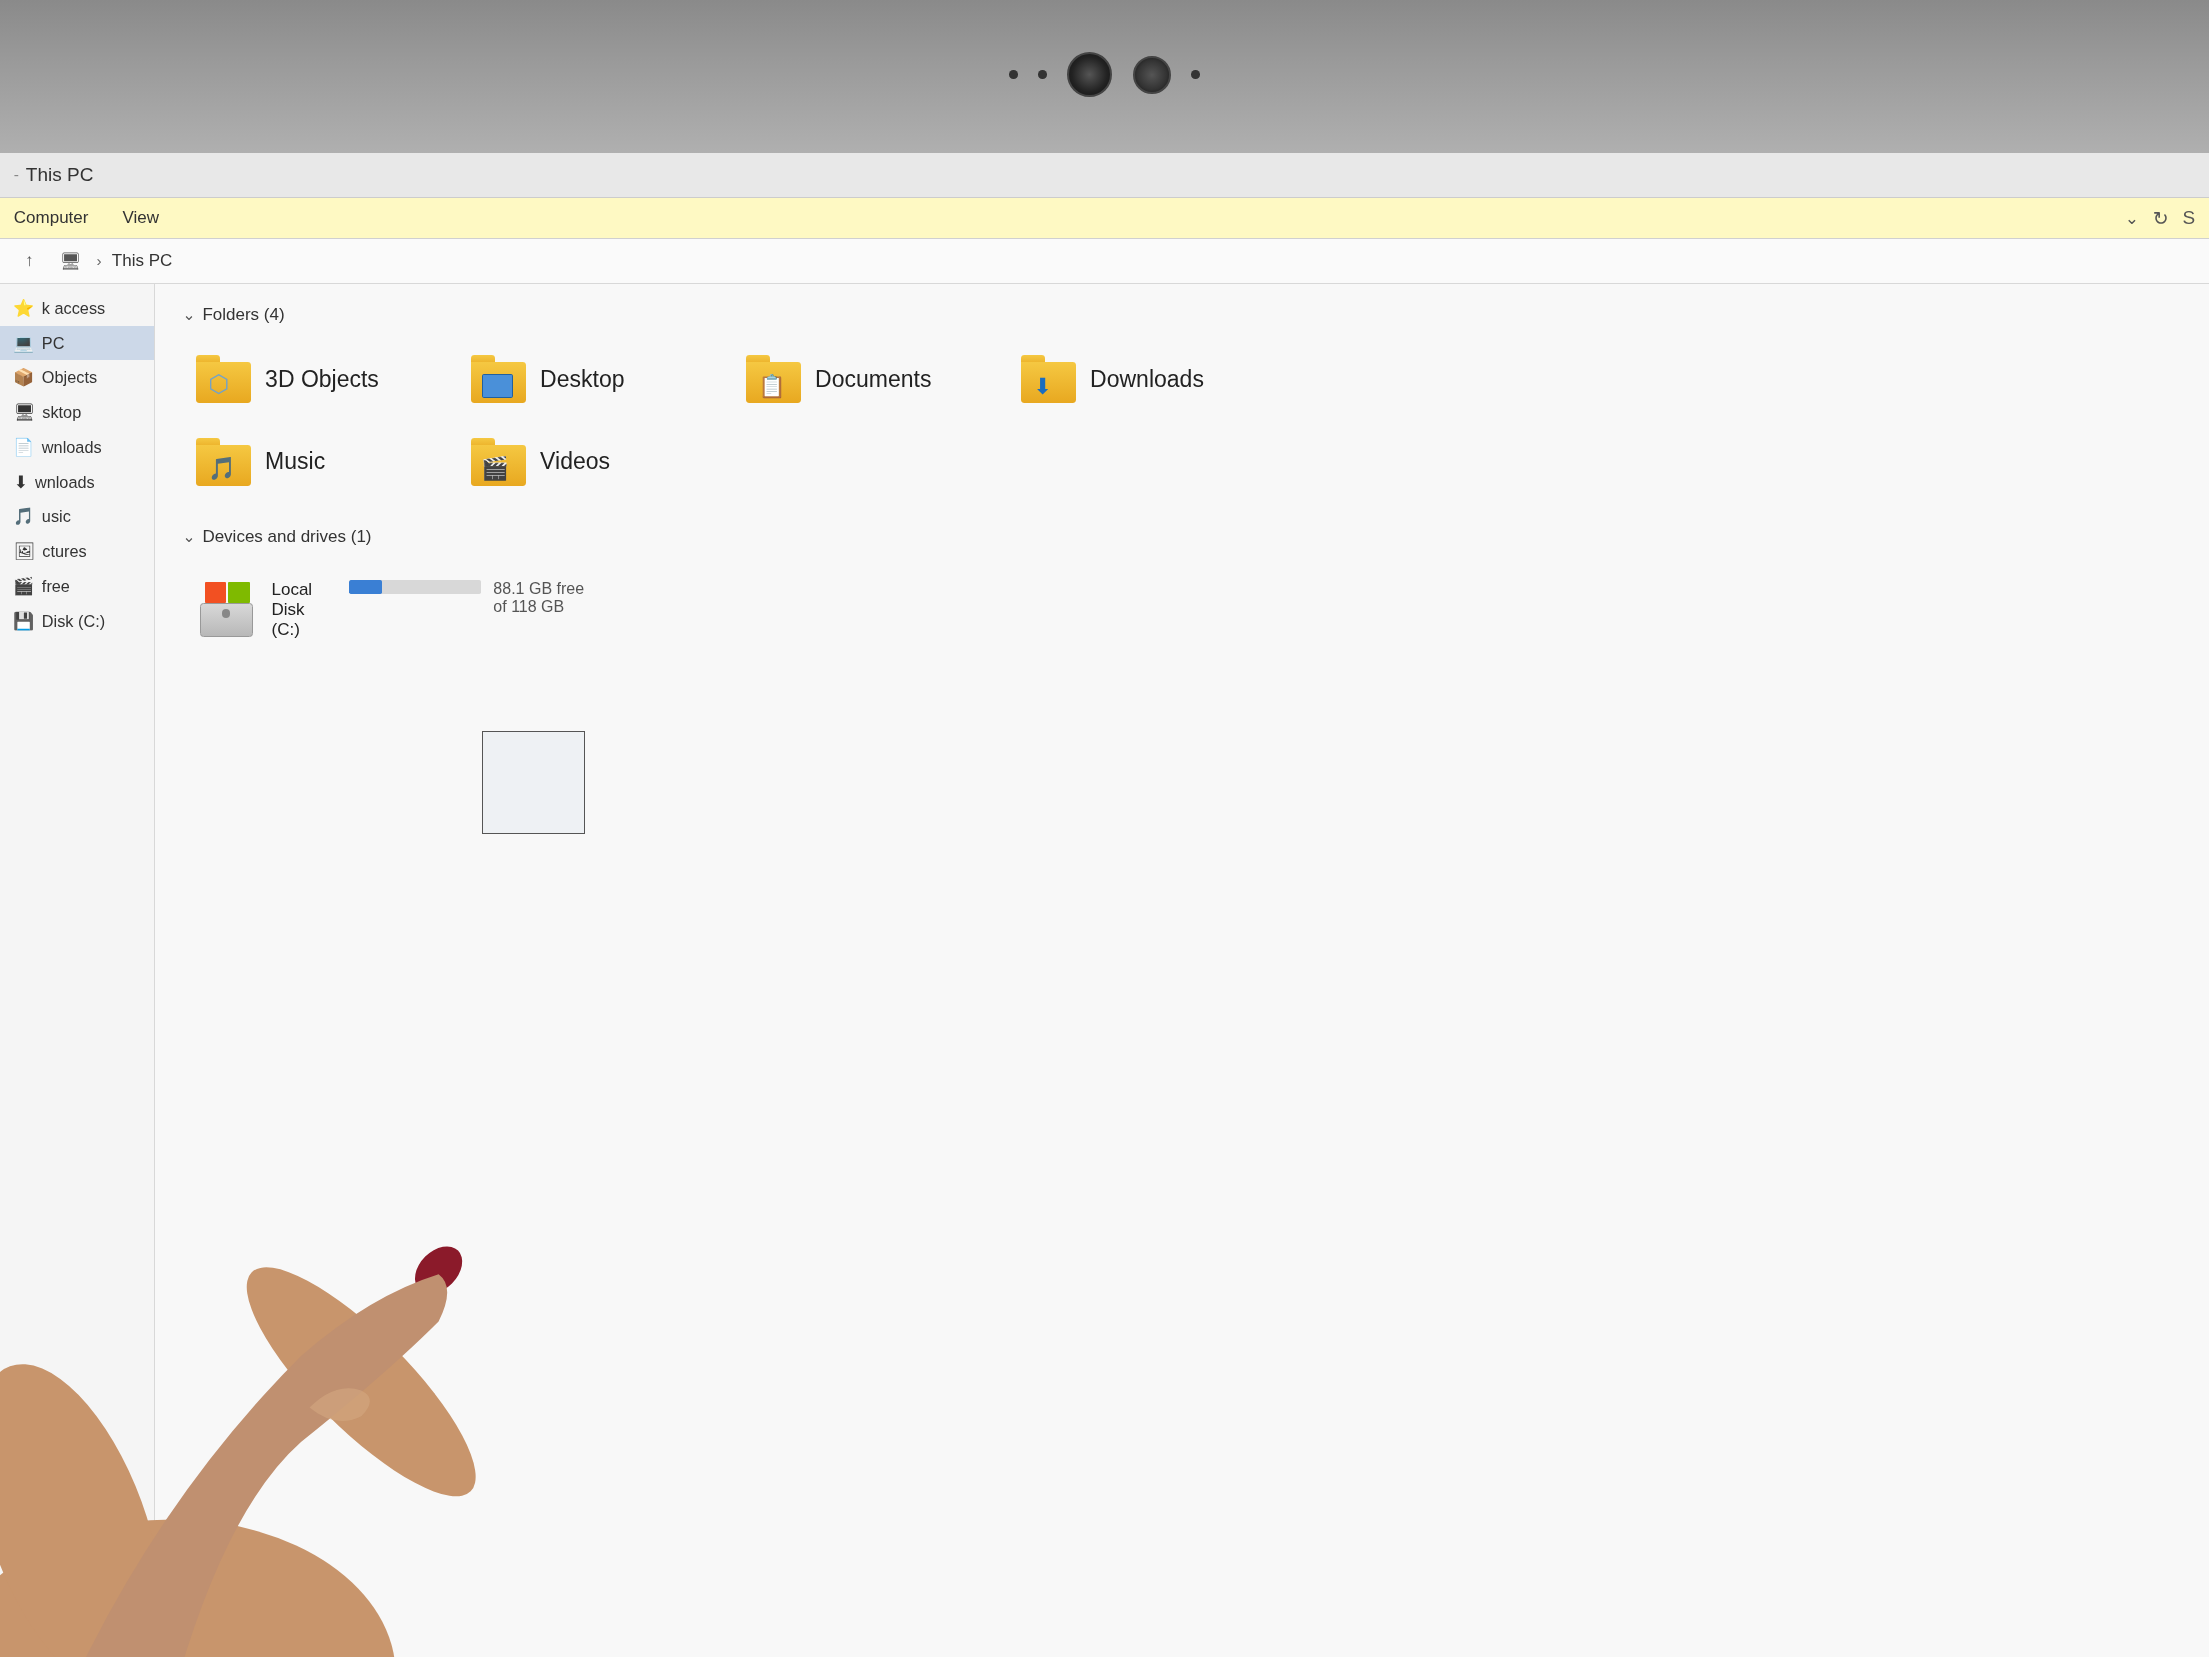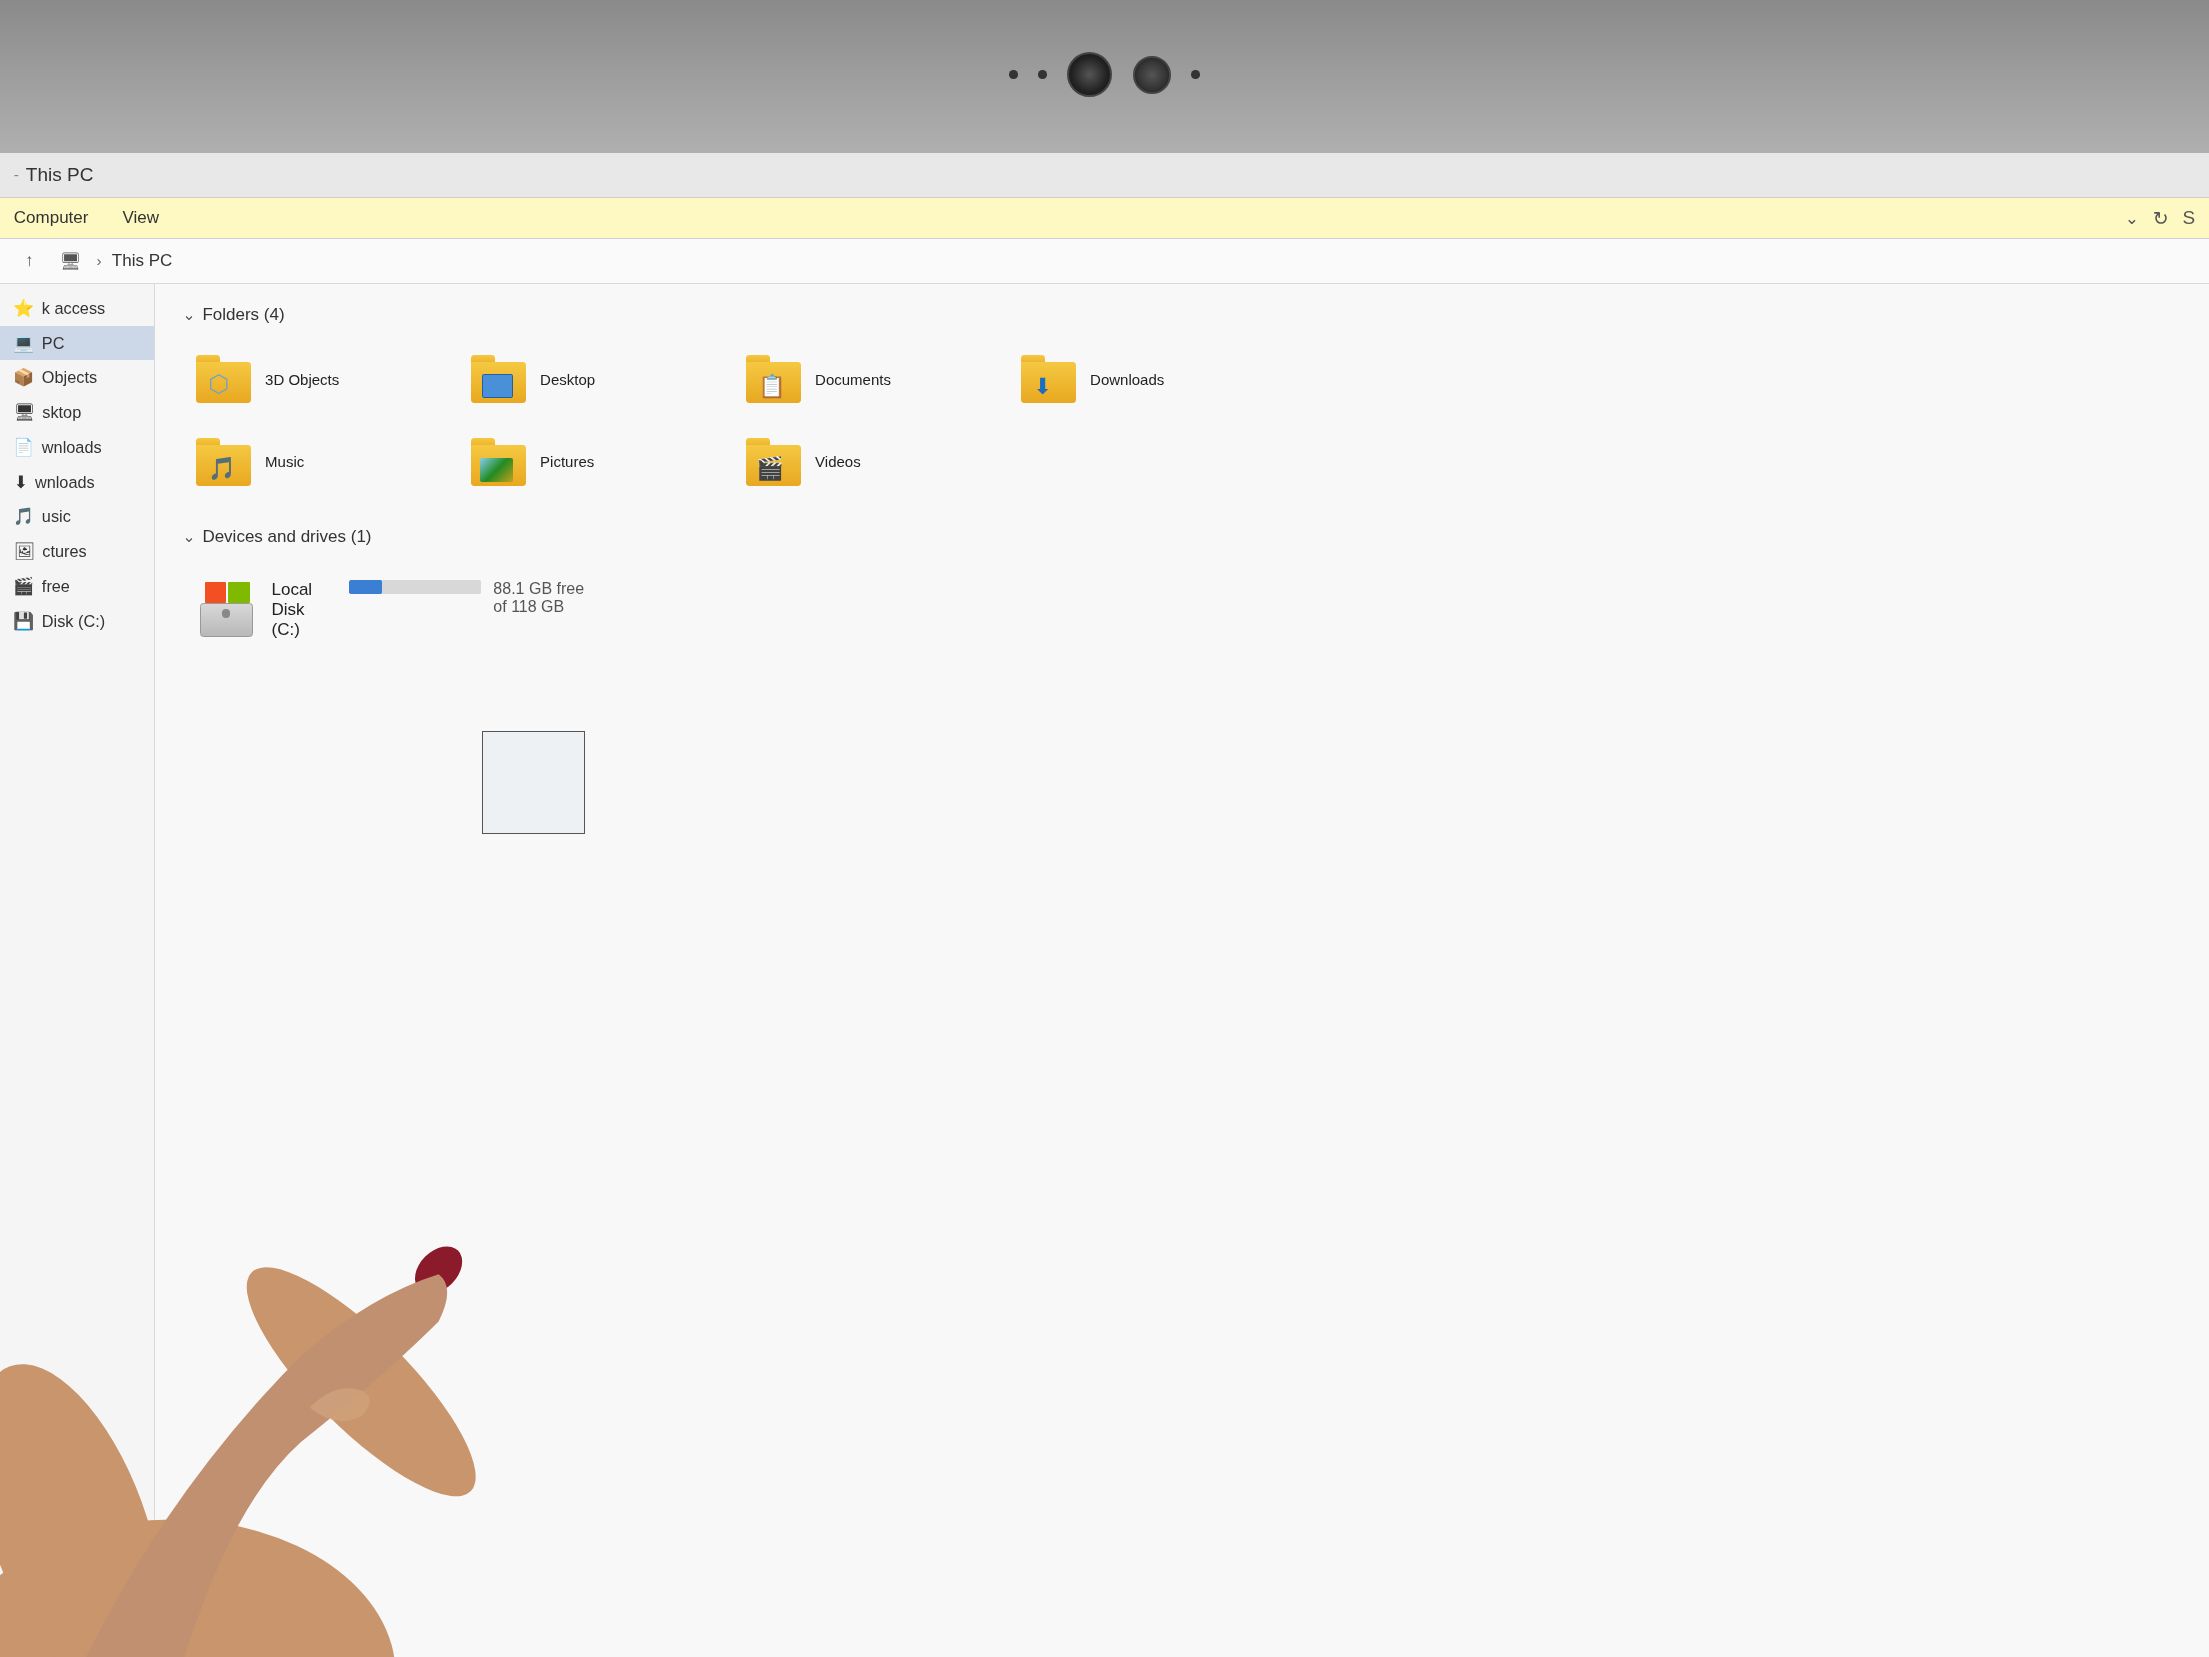--- a/index.html
+++ b/index.html
@@ -199,21 +199,21 @@
     .folder-tab {
       position: absolute;
       top: 0;
       left: 0;
       width: 24px;
       height: 12px;
       background: linear-gradient(180deg, #f5c842 0%, #e8a820 100%);
       border-radius: 3.4px 3.4px 0 0;
     }
     .folder-name {
-      font-size: 15px;
+      font-size: 23px;
       color: #222;
     }
 
     
     .folder-3d-overlay {
       position: absolute;
       bottom: 5.2px;
       left: 12px;
       font-size: 24px;
       color: rgba(100,160,220,0.9);
@@ -466,28 +466,20 @@
 
         <div class="folder-item">
           <div class="folder-icon">
             <div class="folder-tab"></div>
             <div class="folder-body"></div>
             <span class="folder-music-overlay">🎵</span>
           </div>
           <span class="folder-name">Music</span>
         </div>
 
-        <div class="folder-item">
-          <div class="folder-icon">
-            <div class="folder-tab"></div>
-            <div class="folder-body"></div>
-            <div class="folder-pics-overlay"></div>
-          </div>
-          <span class="folder-name">Pictures</span>
-        </div>
 
         <div class="folder-item">
           <div class="folder-icon">
             <div class="folder-tab"></div>
             <div class="folder-body"></div>
             <span class="folder-videos-overlay">🎬</span>
           </div>
           <span class="folder-name">Videos</span>
         </div>
 

